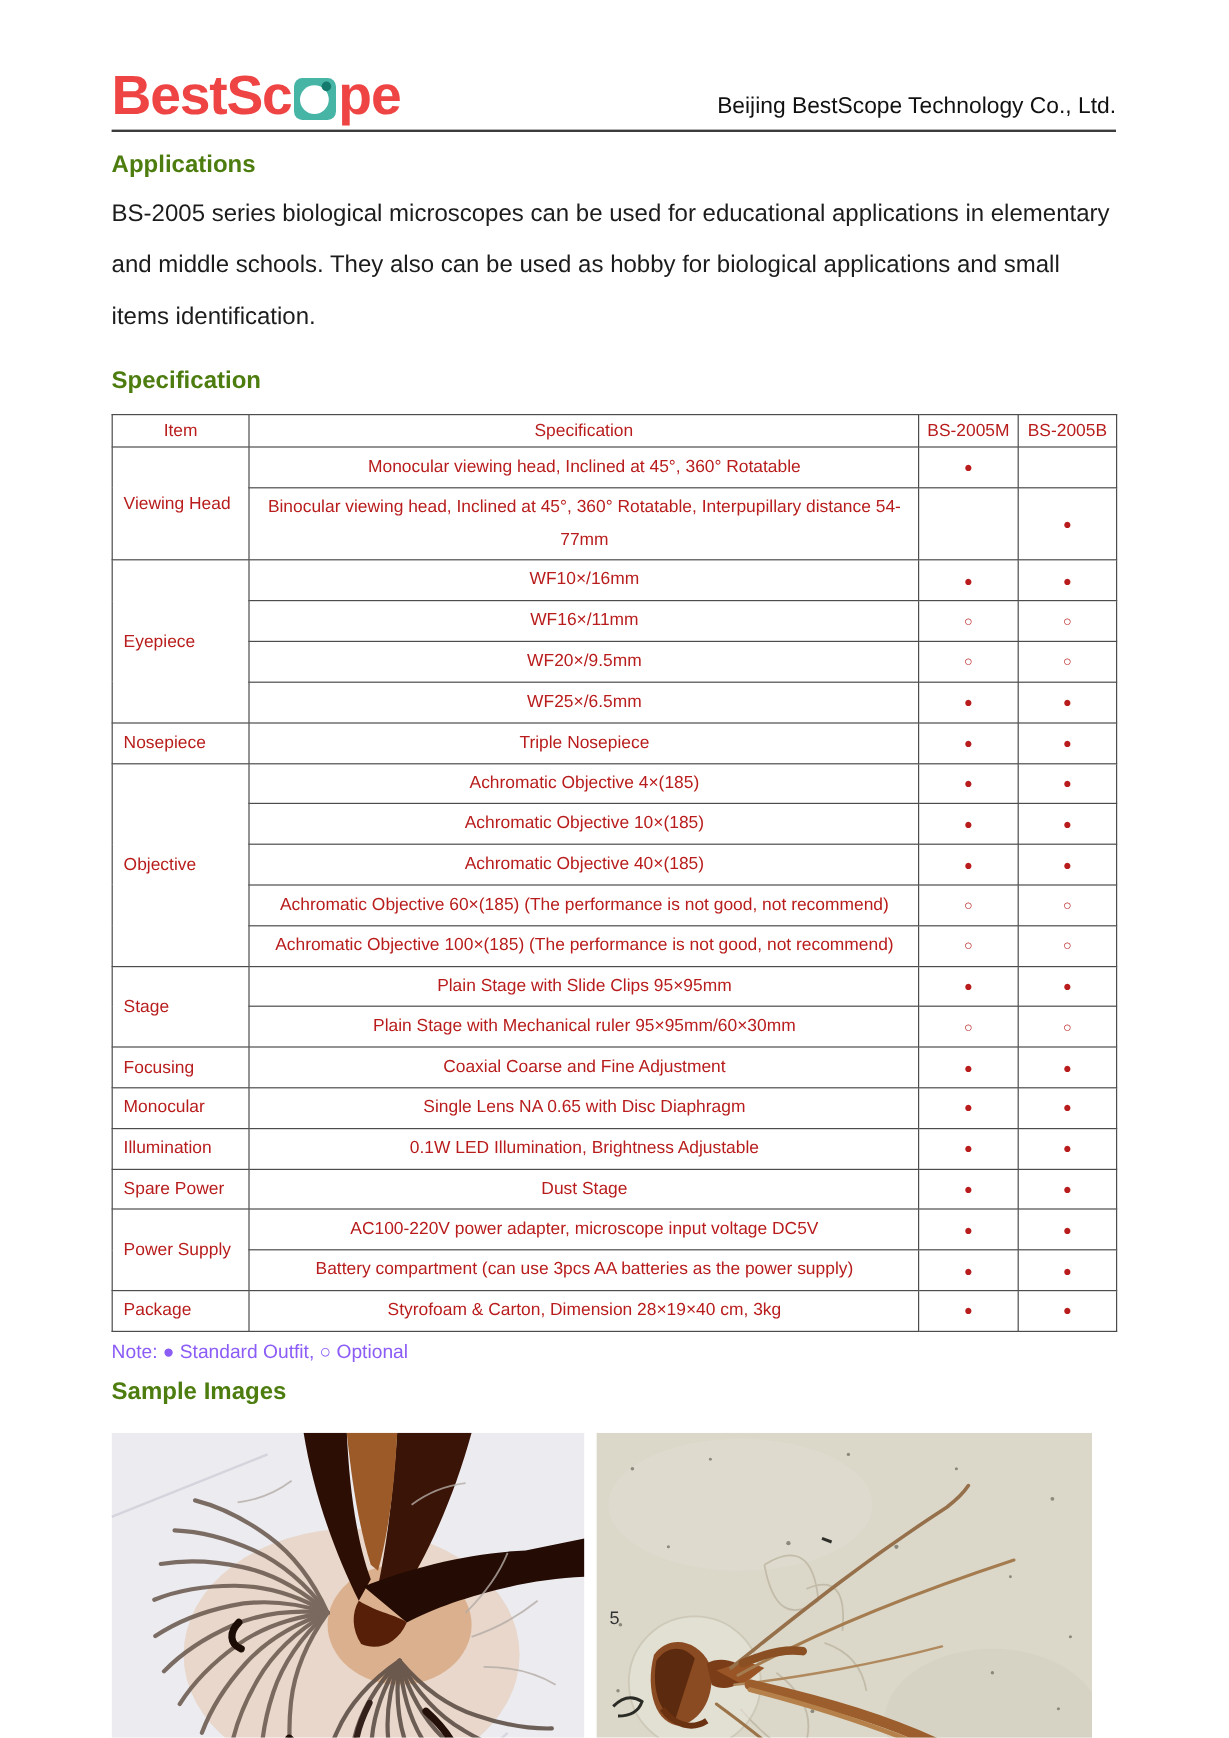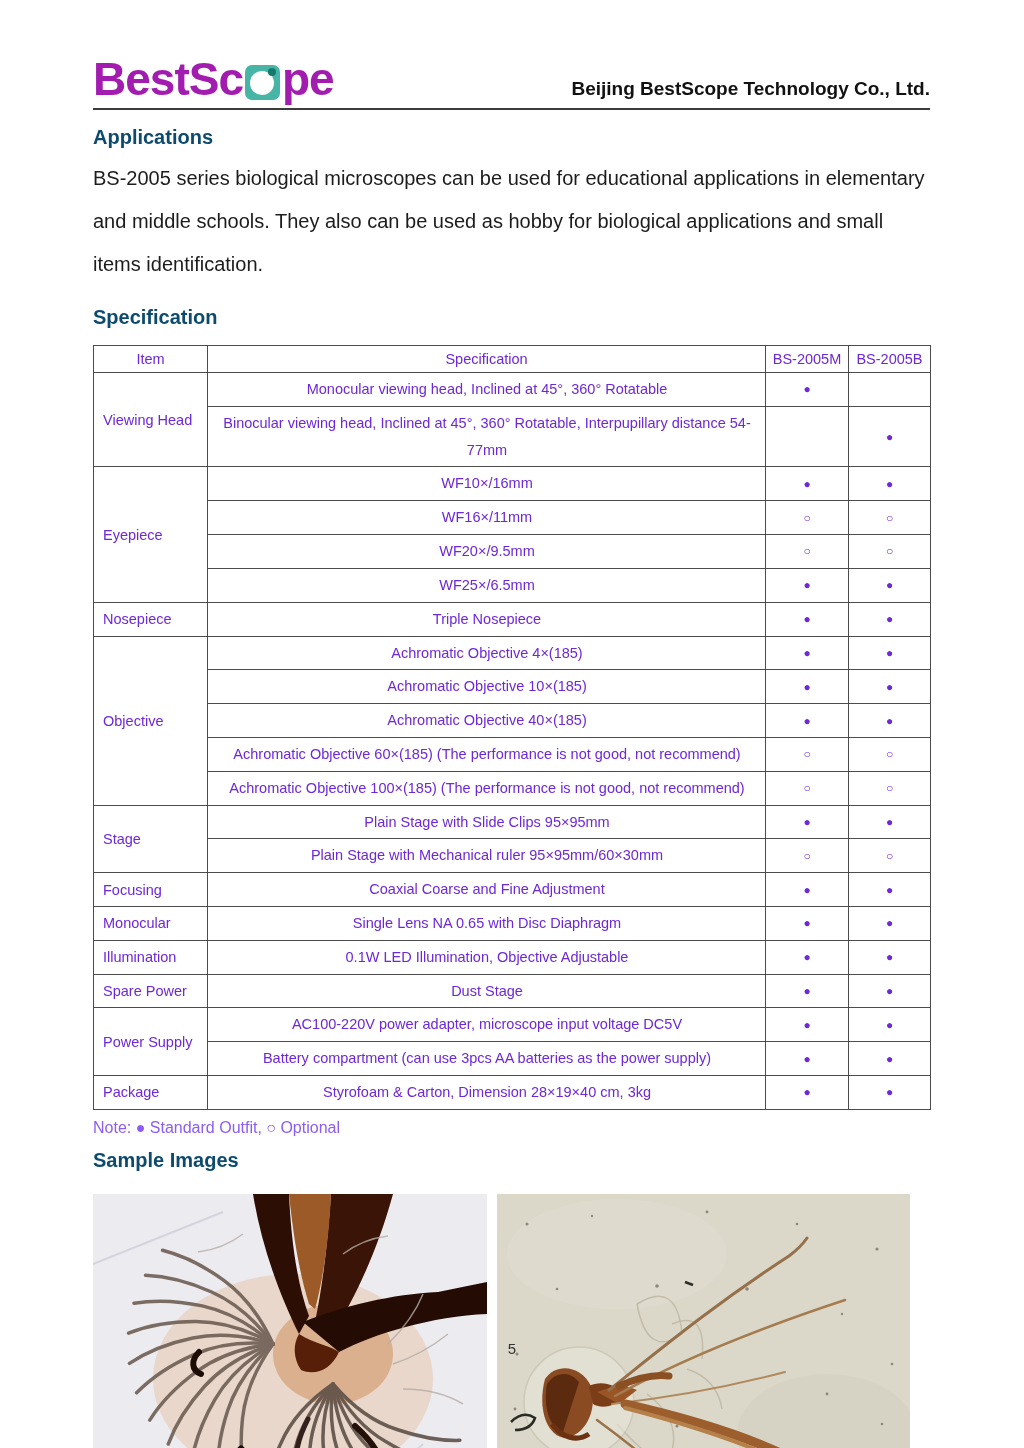--- a/index.html
+++ b/index.html
@@ -4,38 +4,38 @@
 <style>
   * { margin:0; padding:0; box-sizing:border-box; }
   body { background:#ffffff; font-family:"Liberation Sans", sans-serif; color:#1c1c1c; }
   .page {
     width:1024px; height:1448px; background:#ffffff;
     padding:56px 94px 0 93px; position:relative; overflow:hidden;
   }
   
   .hdr { display:flex; justify-content:space-between; align-items:flex-end;
          border-bottom:2px solid #3c3c3c; padding-bottom:6px; }
-  .logo { font-size:46px; font-weight:bold; color:#a21caf; letter-spacing:-1px;
+  .logo { font-size:46px; font-weight:bold; color:#ef4444; letter-spacing:-1px;
           line-height:1; display:flex; align-items:center; }
   .logo-o { display:inline-block; width:35px; height:35px; background:#46b5a5;
             border-radius:7px; position:relative; margin:0 2px; top:3px; }
   .logo-o .lens { position:absolute; left:5px; top:6px; width:24px; height:24px;
                   background:#ffffff; border-radius:50%; }
   .logo-o .lens-dot { position:absolute; right:4px; top:3px; width:8px; height:8px;
                       background:#157a6e; border-radius:50%; }
-  .company { font-size:19px; font-weight:bold; color:#111; padding-bottom:2px; }
-  
-  h2 { font-size:20px; font-weight:bold; color:#0c4a6e; }
+  .company { font-size:19px; font-weight:normal; color:#111; padding-bottom:2px; }
+  
+  h2 { font-size:20px; font-weight:bold; color:#4d7c0f; }
   .h-apps { margin-top:16px; }
   .h-spec { margin-top:20px; }
   .h-samp { margin-top:12px; }
   .para { font-size:20px; line-height:2.15; margin-top:8px; color:#1c1c1c; }
   
   table { border-collapse:collapse; table-layout:fixed; width:837px; margin-top:16px;
-          font-size:14.5px; color:#6d28d9;padding-left:35px; }
+          font-size:14.5px; color:#b91c1c;padding-left:35px; }
   col.c-item { width:114px; } col.c-spec { width:558px; }
   col.c-m { width:83px; } col.c-b { width:82px; }
   th, td { border:1px solid #4c4c4c; vertical-align:middle; }
   th { font-weight:normal; height:27px; text-align:center; }
   td { height:28px; }
   td.item-cell { padding-left:9px; text-align:left; }
   td.spec-cell { padding:3px 8px 3px 9px; text-align:center; line-height:1.85; }
   td.dot-cell { text-align:center; font-size:12px; }
   .note { font-size:16px; margin-top:9px; color:#8b5cf6; }
   
@@ -165,21 +165,21 @@
         <td class="dot-cell">●</td>
       </tr>
       <tr>
         <td class="item-cell">Monocular</td>
         <td class="spec-cell">Single Lens NA 0.65 with Disc Diaphragm</td>
         <td class="dot-cell">●</td>
         <td class="dot-cell">●</td>
       </tr>
       <tr>
         <td class="item-cell">Illumination</td>
-        <td class="spec-cell">0.1W LED Illumination, Objective Adjustable</td>
+        <td class="spec-cell">0.1W LED Illumination, Brightness Adjustable</td>
         <td class="dot-cell">●</td>
         <td class="dot-cell">●</td>
       </tr>
       <tr>
         <td class="item-cell">Spare Power</td>
         <td class="spec-cell">Dust Stage</td>
         <td class="dot-cell">●</td>
         <td class="dot-cell">●</td>
       </tr>
       <tr>

